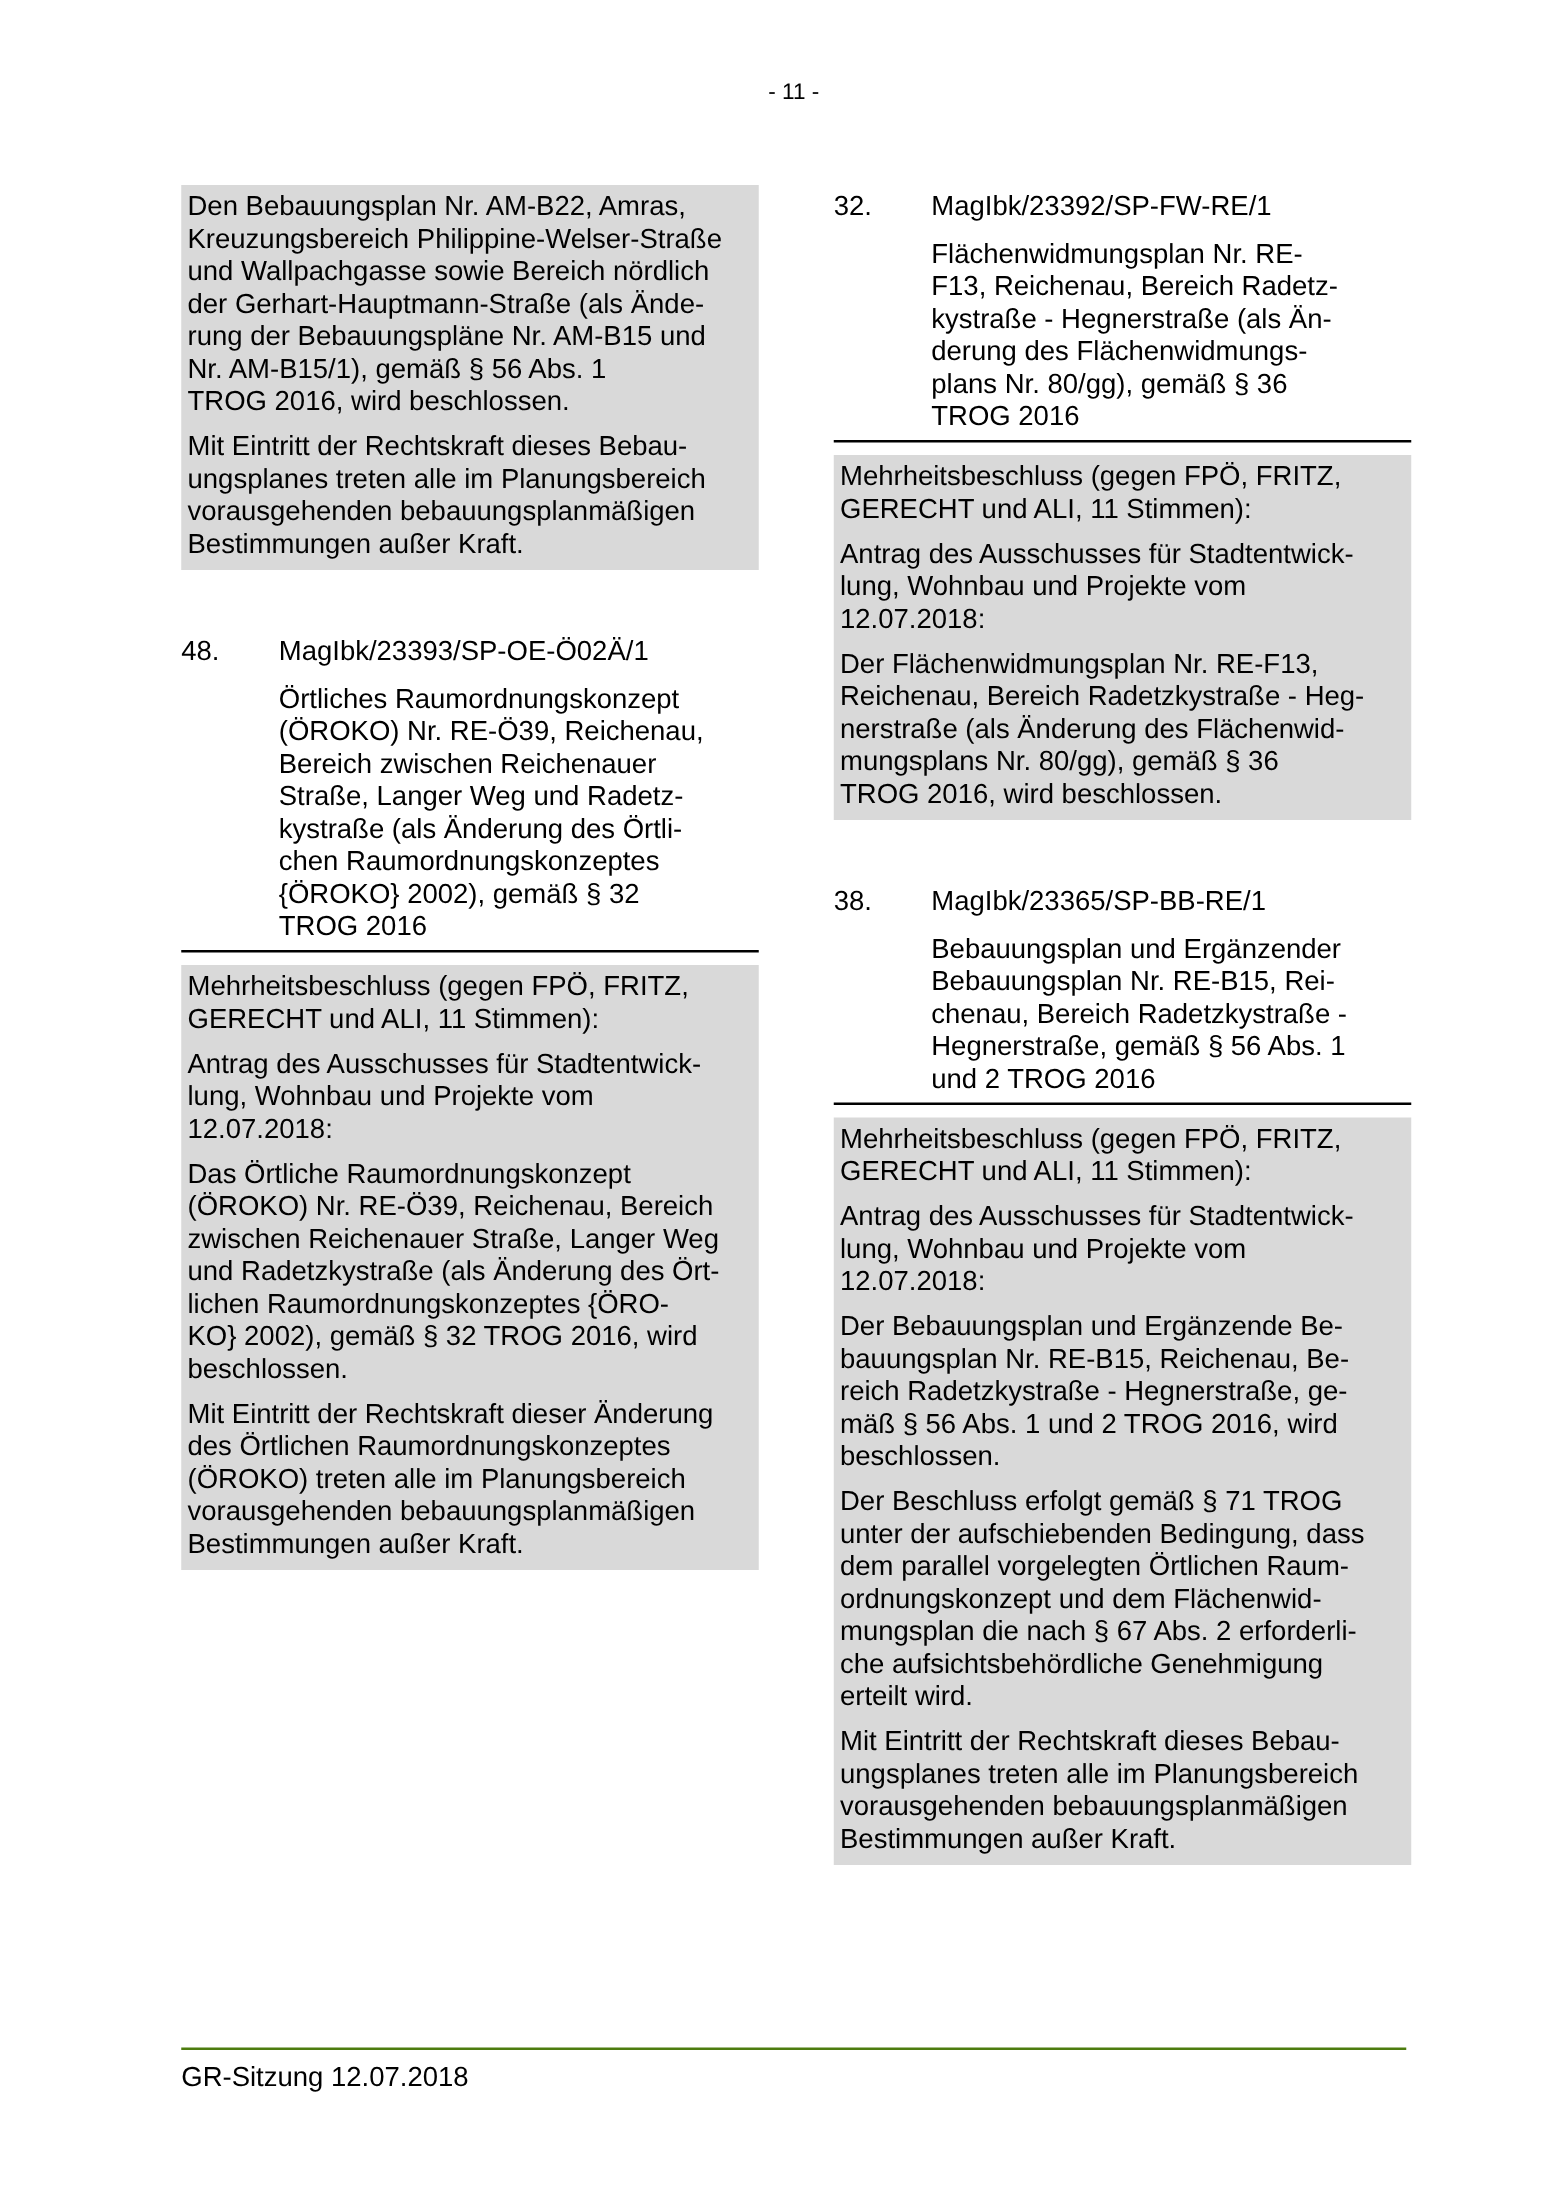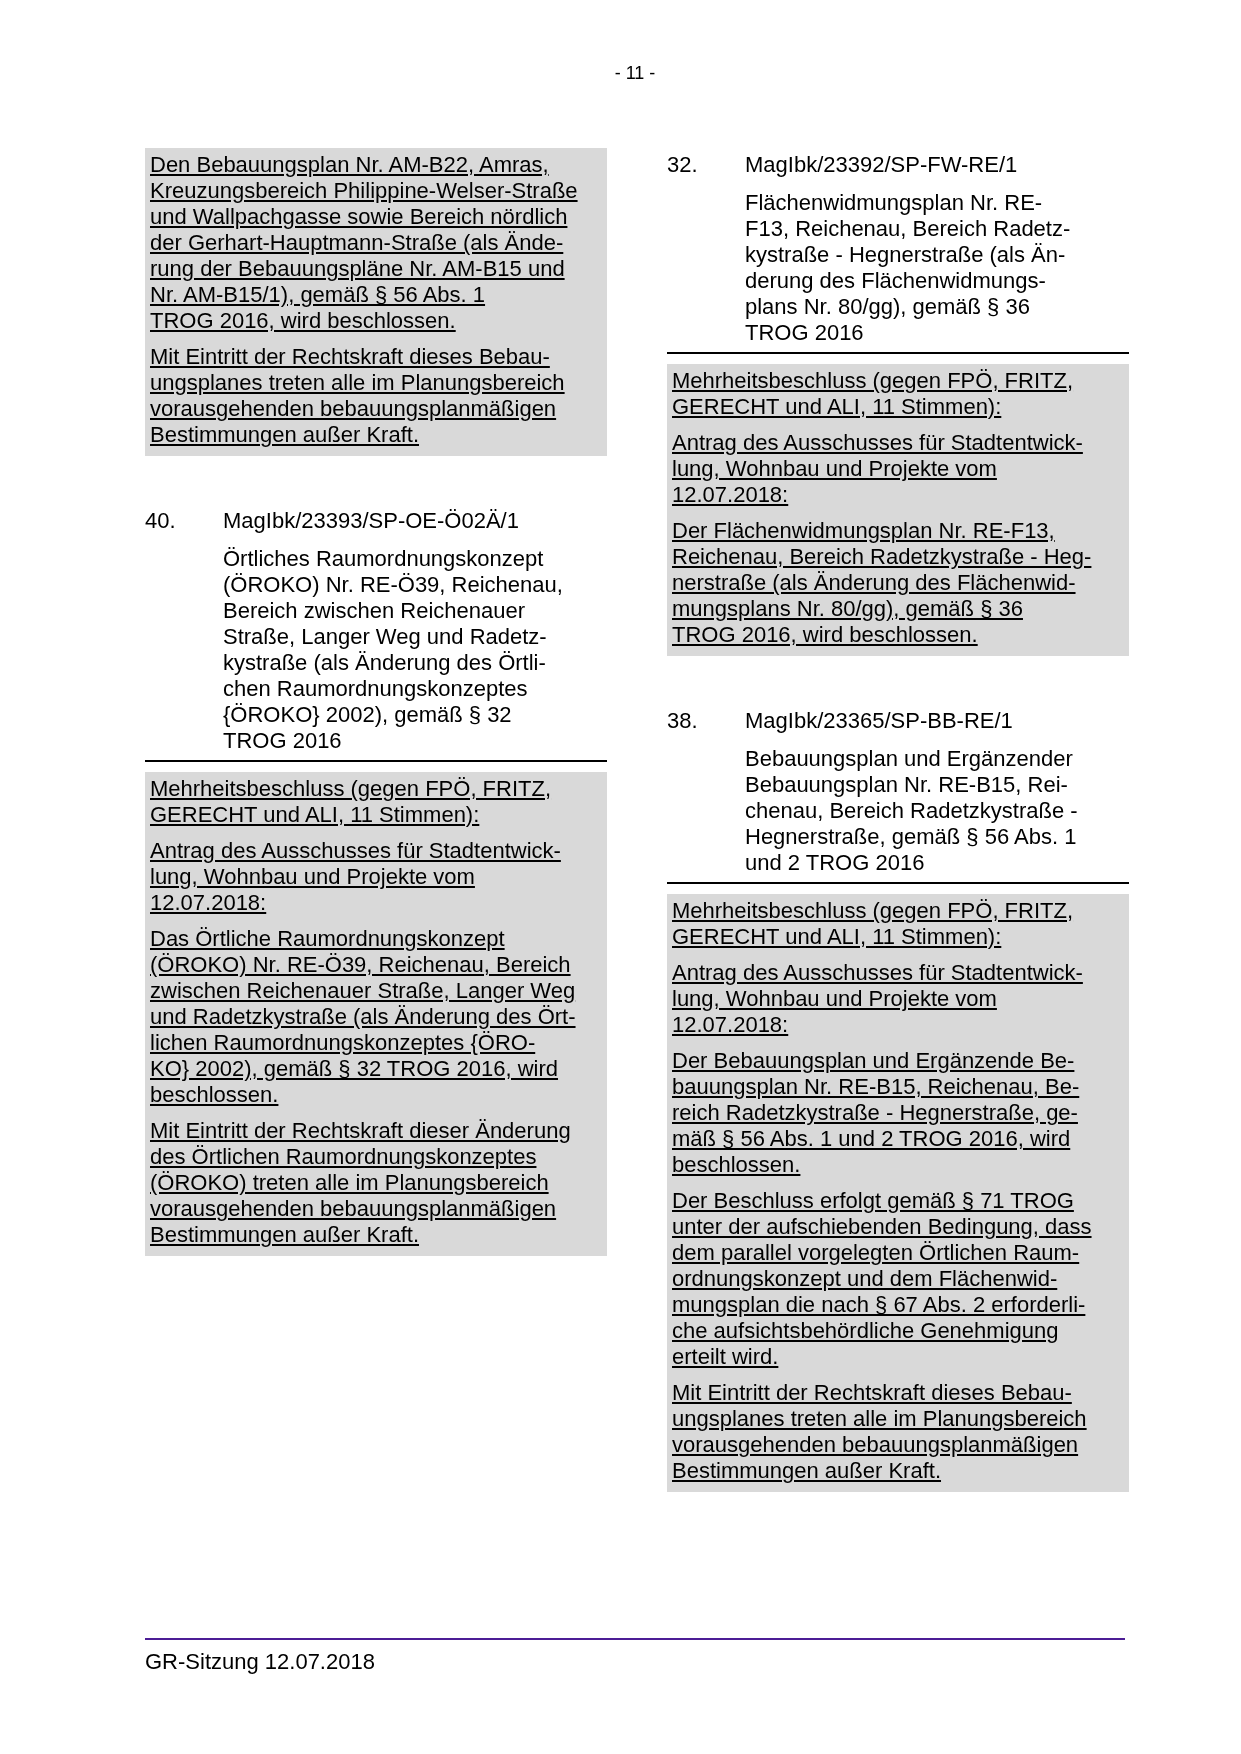--- a/index.html
+++ b/index.html
@@ -34,21 +34,20 @@
   .col-left  { left: 145px; }
   .col-right { left: 667px; }
 
   .gray-block {
     background: #d9d9d9;
     padding: 4px 8px 8px 5px;
   }
   .gray-block p {
     margin: 0 0 10px 0;
     white-space: pre-line;
-    text-decoration: underline;
   }
   .gray-block p:last-child { margin-bottom: 0; }
 
   .item { margin-top: 52px; }
   .item.first { margin-top: 4px; }
 
   .item-head { display: flex; }
   .item-num {
     flex: 0 0 78px;
     width: 78px;
@@ -64,21 +63,21 @@
     border-top: 2px solid #000000;
     margin-top: 6px;
   }
   .item .gray-block { margin-top: 10px; }
 
   .footer {
     position: absolute;
     left: 145px;
     top: 1638px;
     width: 980px;
-    border-top: 2px solid #4c1d95;
+    border-top: 2px solid #4d7c0f;
     padding-top: 9px;
     font-size: 22px;
     line-height: 26px;
   }
 </style>
 </head>
 <body>
 
 <div class="page-number">- 11 -</div>
 
@@ -93,21 +92,21 @@
 Nr. AM-B15/1), gemäß § 56 Abs. 1
 TROG 2016, wird beschlossen.</p>
     <p>Mit Eintritt der Rechtskraft dieses Bebau-
 ungsplanes treten alle im Planungsbereich
 vorausgehenden bebauungsplanmäßigen
 Bestimmungen außer Kraft.</p>
   </div>
 
   <div class="item">
     <div class="item-head">
-      <span class="item-num">40.</span>
+      <span class="item-num">48.</span>
       <span class="item-ref">MagIbk/23393/SP-OE-Ö02Ä/1</span>
     </div>
     <div class="item-subject">Örtliches Raumordnungskonzept
 (ÖROKO) Nr. RE-Ö39, Reichenau,
 Bereich zwischen Reichenauer
 Straße, Langer Weg und Radetz-
 kystraße (als Änderung des Örtli-
 chen Raumordnungskonzeptes
 {ÖROKO} 2002), gemäß § 32
 TROG 2016</div>

